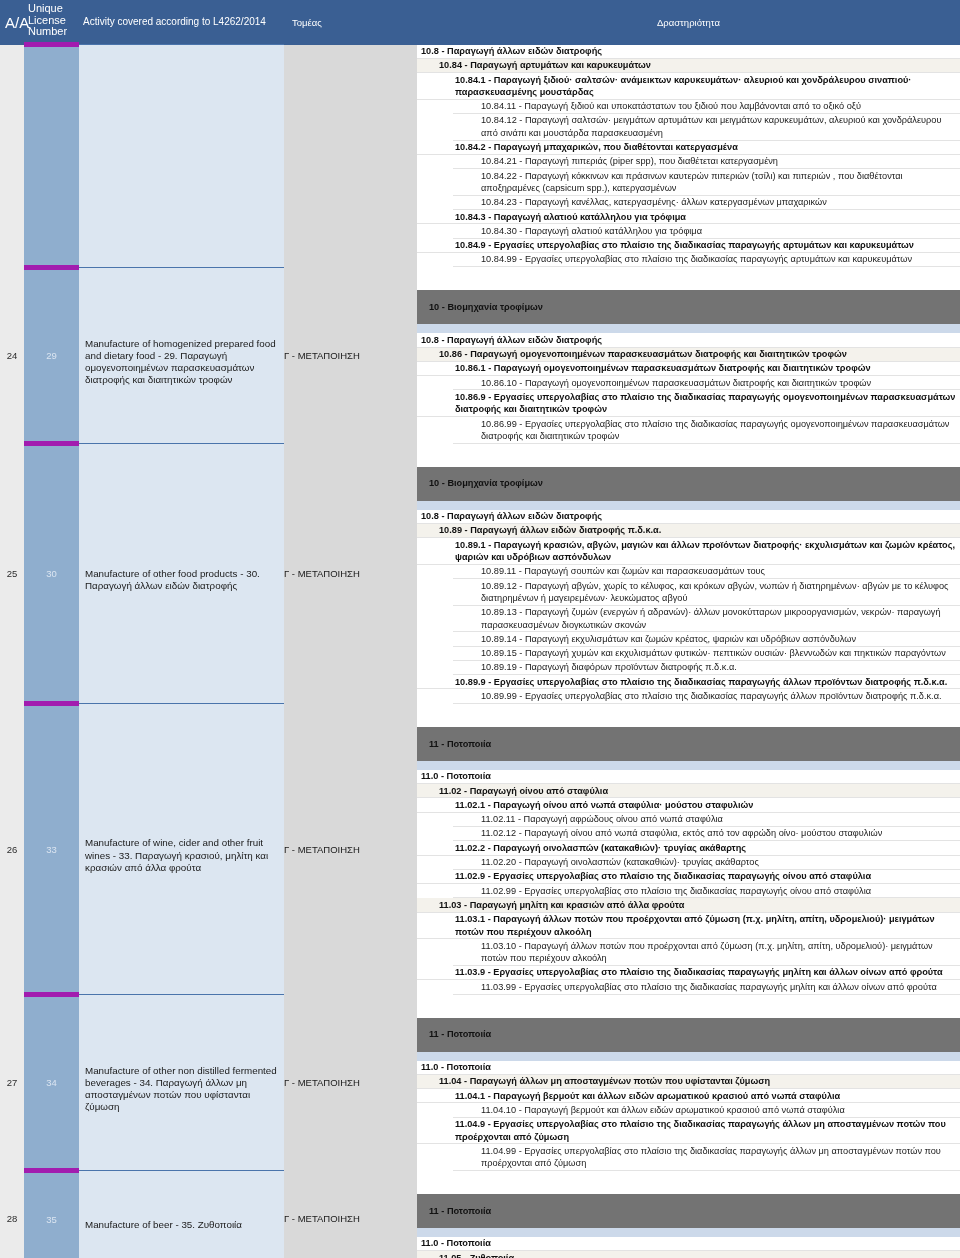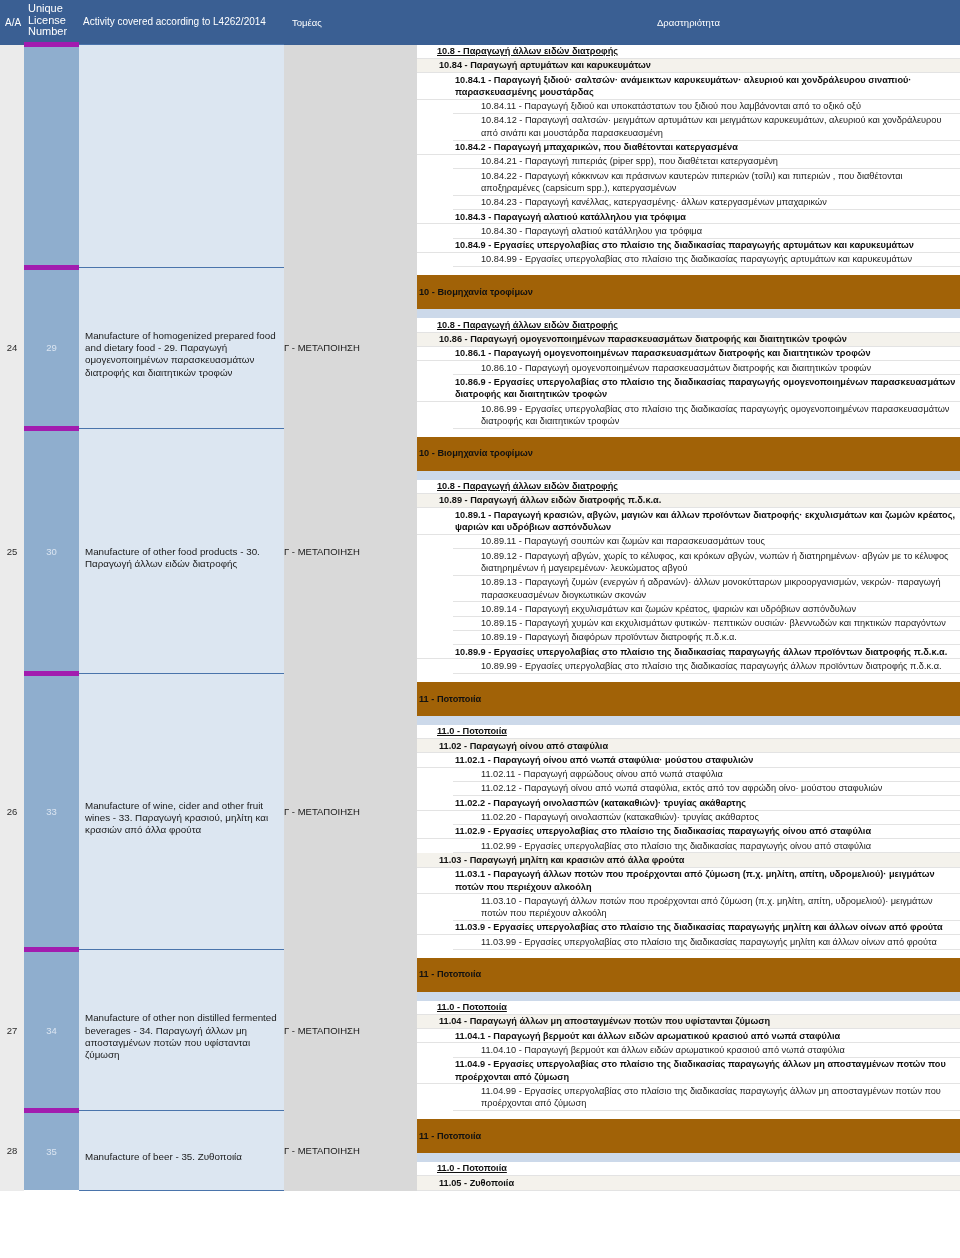--- a/index.html
+++ b/index.html
@@ -29,21 +29,21 @@
   tr.head td{
     background:#3a5f93;
     color:#ffffff;
     font-size:9.5px;
     line-height:11.5px;
     padding:3px 4px 3px 4px;
     vertical-align:top;
     border:none;
     height:36px;
   }
-  tr.head td.h-aa{font-size:10px;vertical-align:middle;text-align:left;padding-left:5px;}
+  tr.head td.h-aa{font-size:15px;vertical-align:middle;text-align:left;padding-left:5px;}
   tr.head td.h-lic{font-size:11px;vertical-align:top;padding-top:3px;}
   tr.head td.h-act{vertical-align:middle;font-size:10px;}
   tr.head td.h-sec{vertical-align:middle;font-size:9.5px;padding-left:8px;}
   tr.head td.h-drast{vertical-align:middle;text-align:center;font-size:9.5px;}
 
   
   td.aa{
     background:#ebebeb;
     color:#2b2b2b;
     font-size:9.5px;
@@ -89,31 +89,32 @@
   .dr-list{display:block;}
   .dr-row{
     font-size:9.2px;
     line-height:12.3px;
     padding:0.5px 4px 0.5px 4px;
     border-bottom:1px solid #e3e3e3;
     color:#111111;
     background:#ffffff;
     box-sizing:border-box;
   }
-  .dr-row.lvl1{padding-left:20px;font-weight:bold;text-decoration:underline;}
+  .dr-row.lvl1{padding-left:4px;font-weight:bold;}
   .dr-row.lvl2{padding-left:22px;font-weight:bold;background:#f4f2ec;}
   .dr-row.lvl3{padding-left:38px;font-weight:bold;}
   .dr-row.lvl4{padding-left:28px;font-weight:normal;color:#1a1a1a;margin-left:36px;}
   .dr-row.sect{
-    background:#a16207;
+    background:#737373;
     font-weight:bold;
-    padding-left:2px;
+    padding-left:12px;
     border-bottom:none;
     display:flex;
     align-items:center;
+    margin-top:15px;
   }
   .dr-row.blank{background:#ccd9ea;border-bottom:none;height:9px;}
   .dr-row.blankw{background:#ffffff;border-bottom:none;height:8px;}
 </style>
 </head>
 <body>
 
 <div id="sheet">
   <table class="grid">
     <colgroup>

